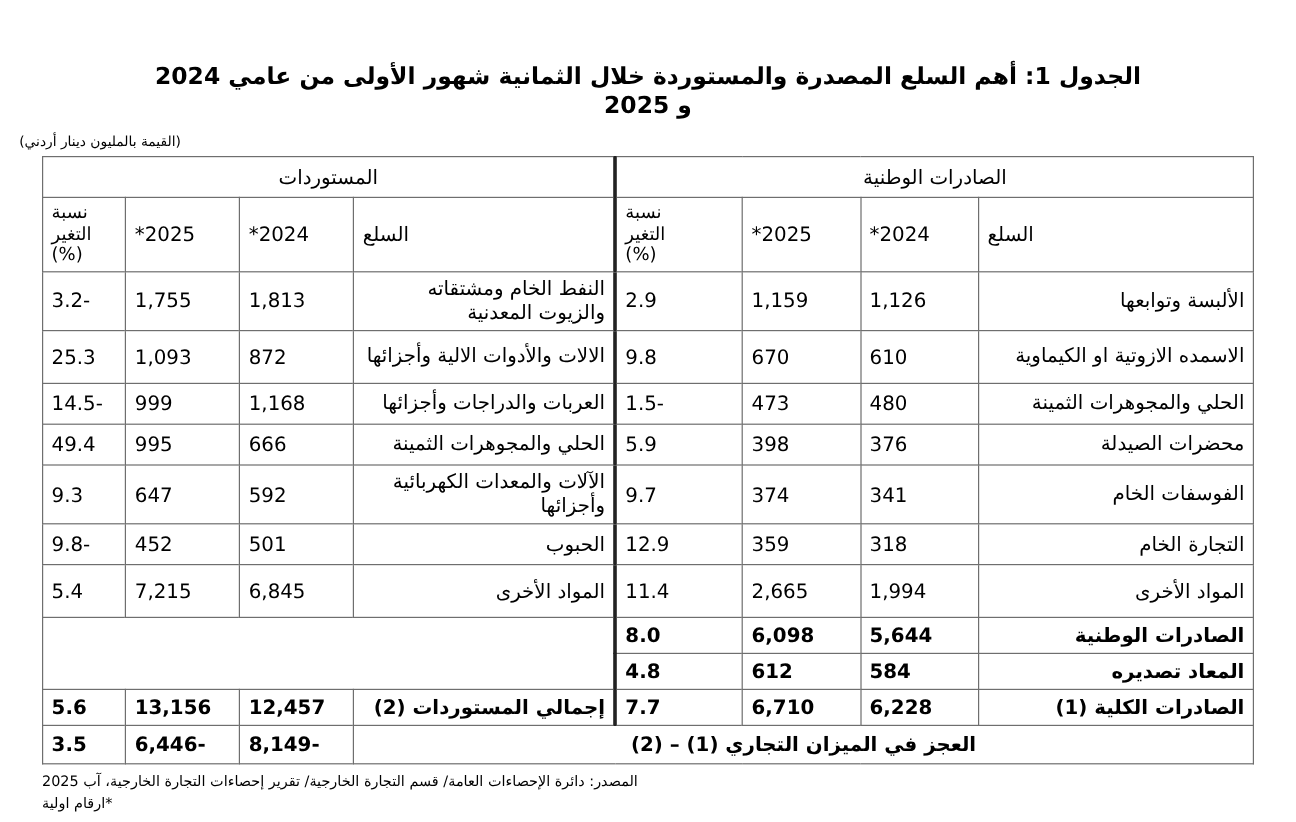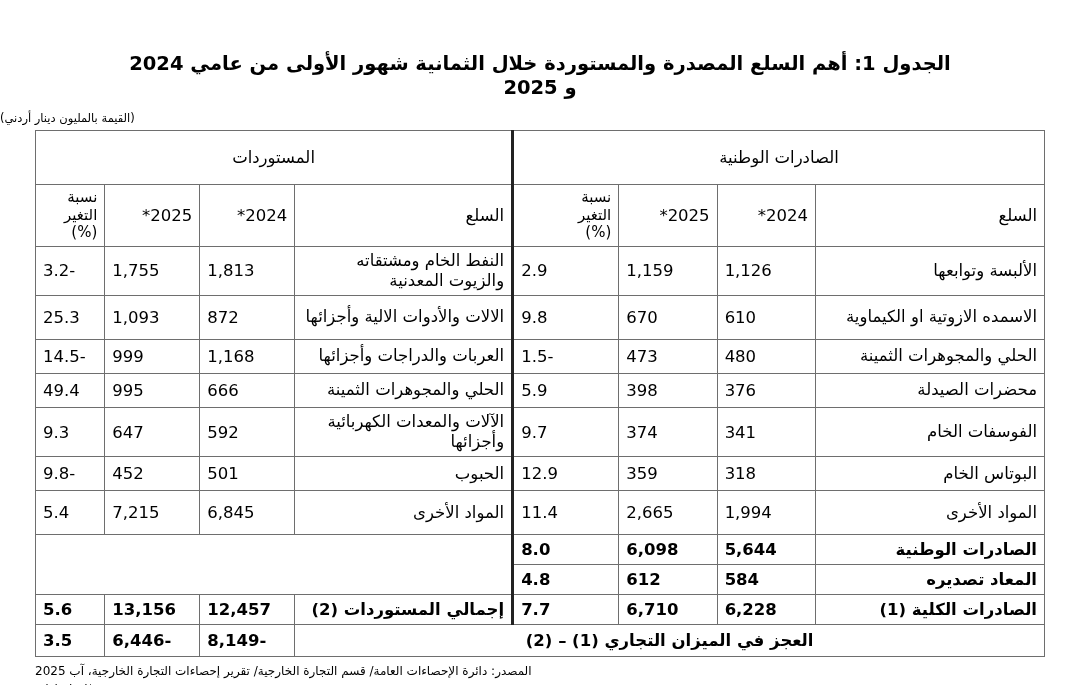--- a/index.html
+++ b/index.html
@@ -42,21 +42,21 @@
     padding-left: 0;
     padding-right: 0;
     text-align: left;
     direction: rtl;
   }
   .subtitle {
     display: inline-block;
     font-size: 11.5px;
     font-weight: normal;
     margin-right: 0;
-    margin-left: 0;
+    margin-left: 16px;
     transform: translateX(0);
     padding-right: 150px;
   }
 
   
   .tbl-wrap {
     margin: 4px auto 0 auto;
     width: 1010px;
   }
   table.main {
@@ -77,24 +77,24 @@
   
   table.main {
     border: 1.5px solid #333;
   }
 
   
   .grp-head {
     text-align: center;
     font-size: 17px;
     height: 26px;
-    padding: 17px 6px !important;
+    padding: 7px 6px !important;
   }
   .col-head {
-    text-align: right;
+    text-align: left;
     height: 62px;
     line-height: 1.18;
     font-size: 16.5px;
   }
   .col-head.multiline {
     font-size: 15px;
     line-height: 1.15;
   }
 
   
@@ -256,21 +256,21 @@
           <td class="num">341</td>
           <td class="num">374</td>
           <td class="num">9.7</td>
           <td class="goods divider-right">الآلات والمعدات الكهربائية وأجزائها</td>
           <td class="num">592</td>
           <td class="num">647</td>
           <td class="num">9.3</td>
         </tr>
 
         <tr class="body-row">
-          <td class="goods">البوتاس الخام</td>
+          <td class="goods">التجارة الخام</td>
           <td class="num">318</td>
           <td class="num">359</td>
           <td class="num">12.9</td>
           <td class="goods divider-right">الحبوب</td>
           <td class="num">501</td>
           <td class="num">452</td>
           <td class="num">-9.8</td>
         </tr>
 
         <tr class="body-row tall-row">

